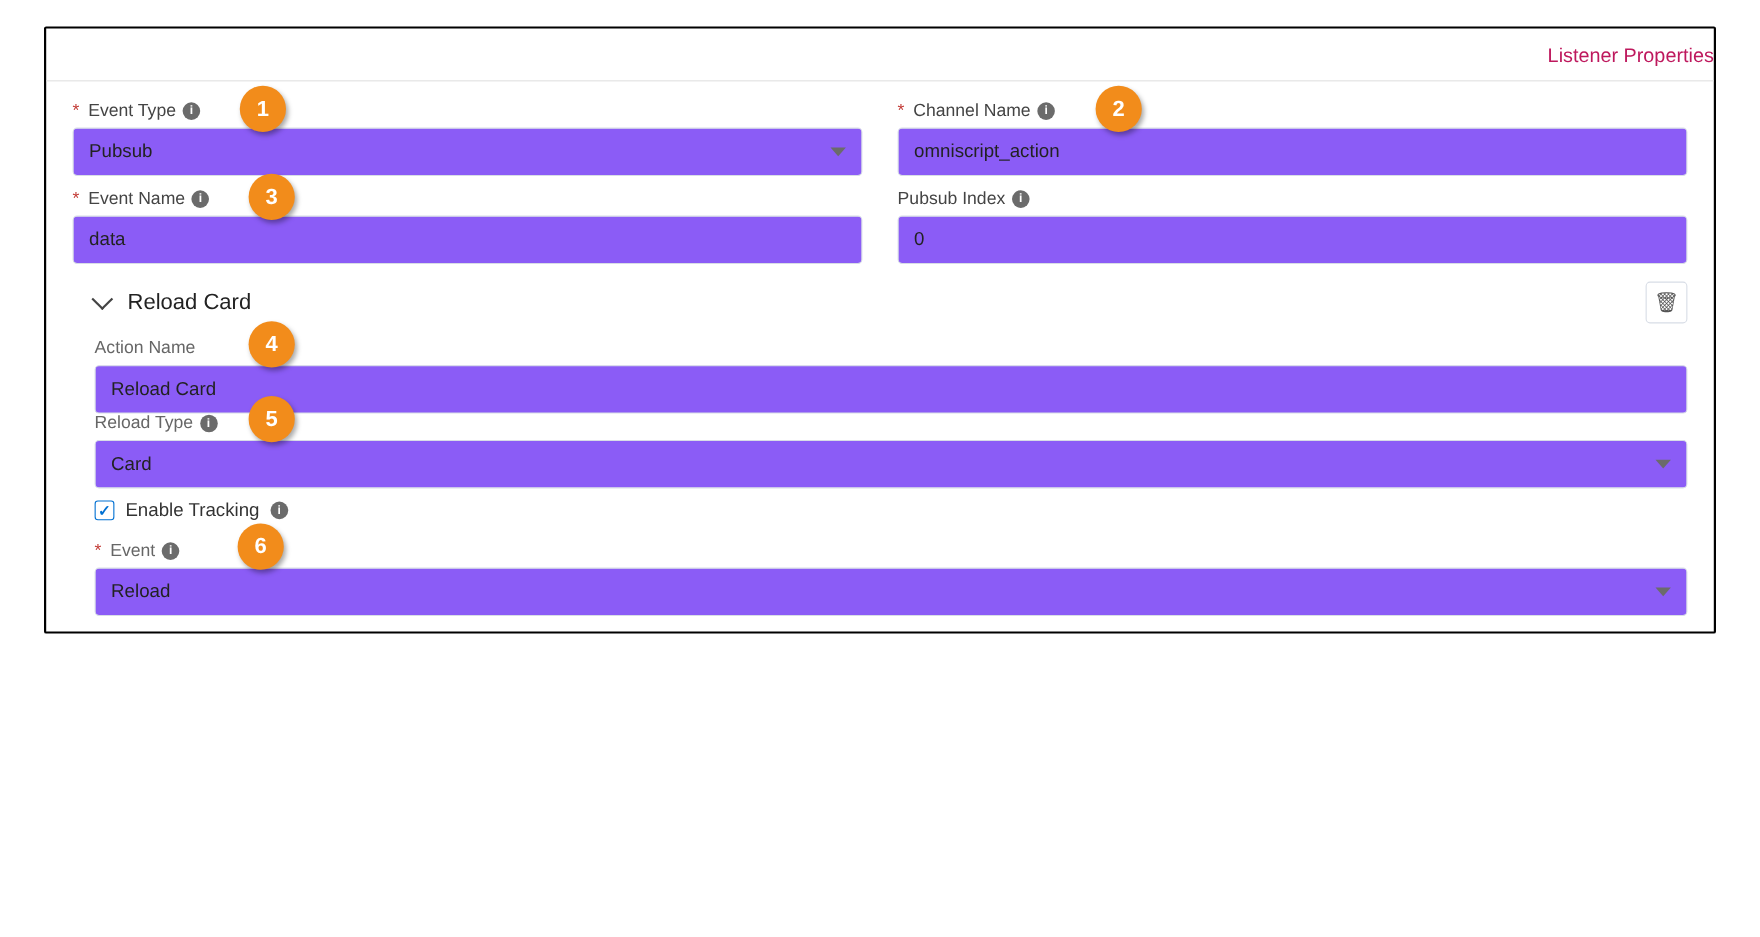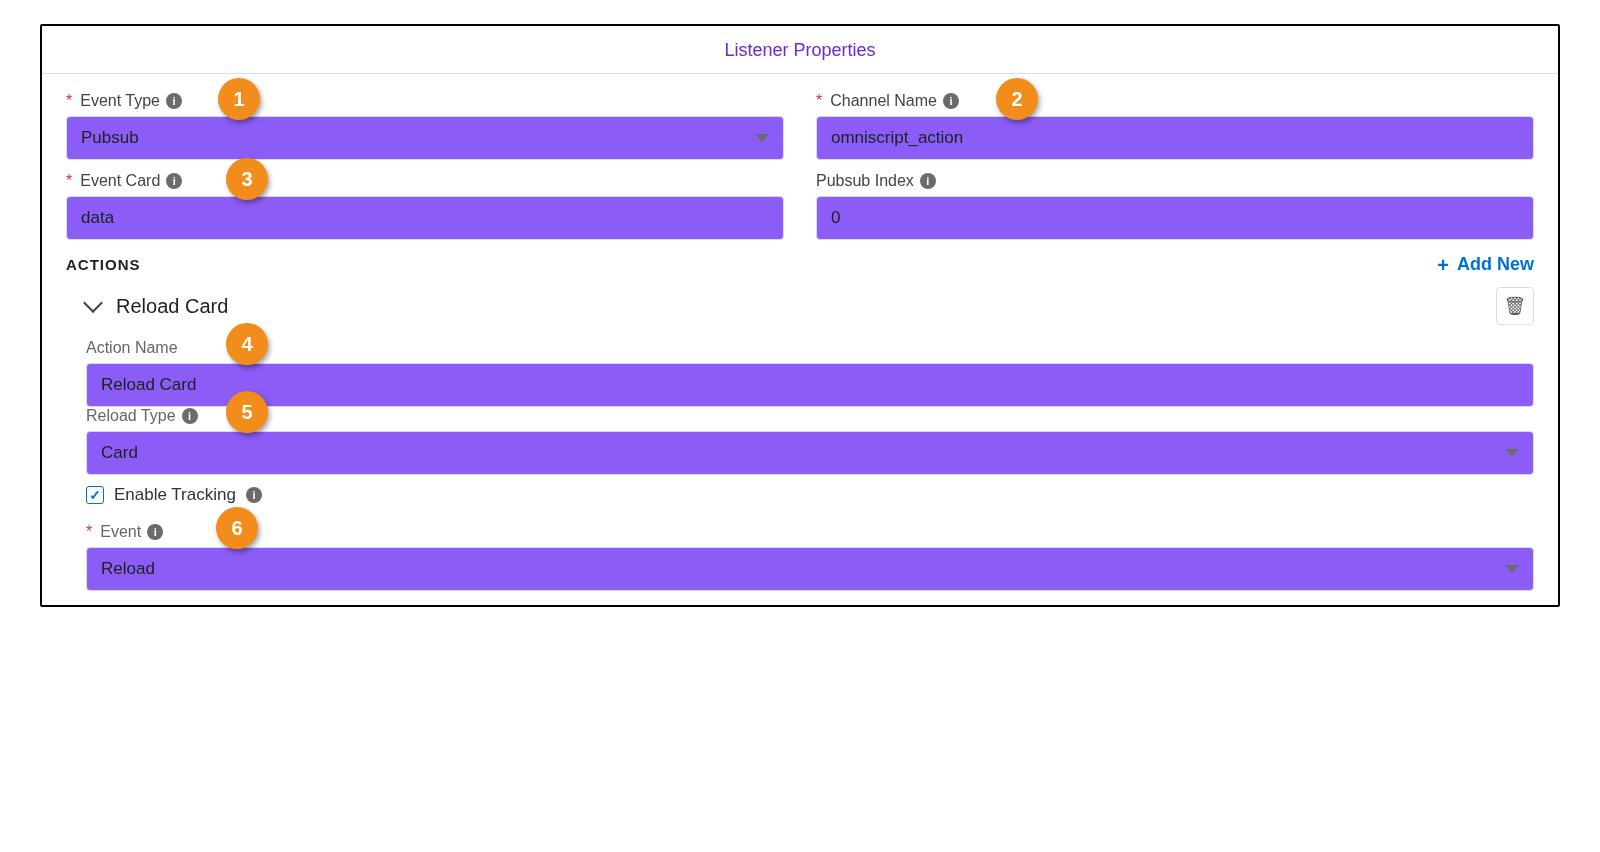--- a/index.html
+++ b/index.html
@@ -15,23 +15,23 @@
   .outer {
     padding: 24px 40px;
   }
   .panel {
     border: 2px solid #000;
     border-radius: 2px;
     background: #fff;
     padding: 0 0 14px 0;
   }
   .panel-header {
-    text-align: center;
+    text-align: right;
     font-size: 18px;
-    color: #6d28d9;
+    color: #be185d;
     padding: 14px 0 12px 0;
     border-bottom: 1px solid #e0e0e0;
   }
   .form-grid {
     display: grid;
     grid-template-columns: 1fr 1fr;
     gap: 12px 32px;
     padding: 18px 24px 8px 24px;
   }
   .field {
@@ -230,48 +230,41 @@
           <span class="callout" style="left:180px;top:-14px">2</span>
         </div>
         <div class="input">
           <span>omniscript_action</span>
         </div>
       </div>
 
       <div class="field">
         <div class="label-row">
           <span class="req">*</span>
-          <span>Event Card</span>
+          <span>Event Name</span>
           <span class="info-icon">i</span>
           <span class="callout" style="left:160px;top:-14px">3</span>
         </div>
         <div class="input">
           <span>data</span>
         </div>
       </div>
 
       <div class="field">
         <div class="label-row">
           <span>Pubsub Index</span>
           <span class="info-icon">i</span>
         </div>
         <div class="input">
           <span>0</span>
         </div>
       </div>
 
     </div>
 
-    <div class="section-row">
-      <div class="section-title">ACTIONS</div>
-      <div class="add-new">
-        <span class="plus">+</span>
-        <span>Add New</span>
-      </div>
-    </div>
 
     <div class="action-block">
 
       <div class="action-header">
         <div class="action-title-wrap">
           <span class="chev-down2"></span>
           <span>Reload Card</span>
         </div>
         <div class="trash-btn">
           <span class="trash-icon">🗑</span>

